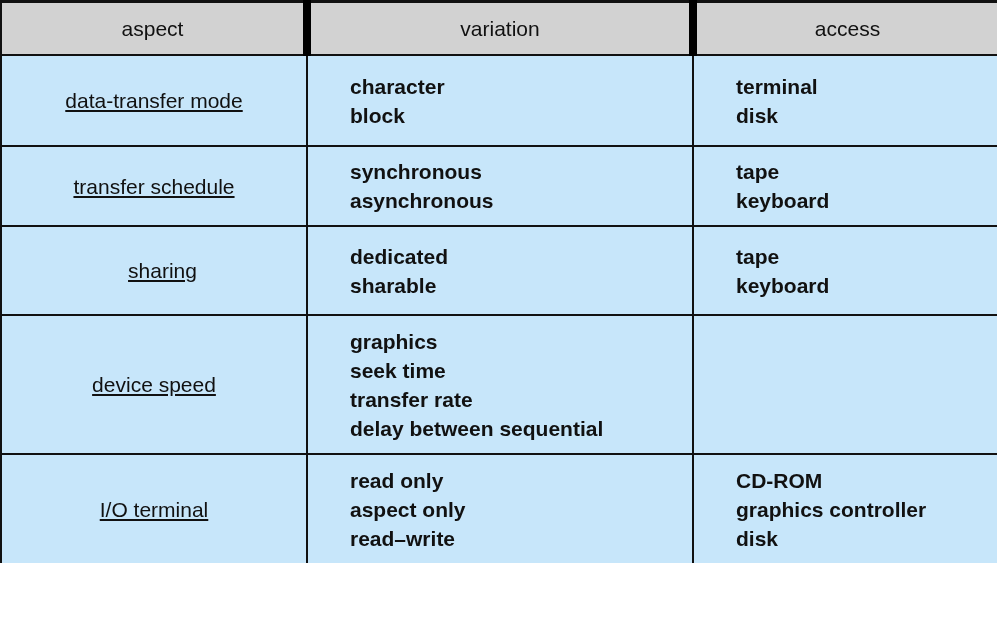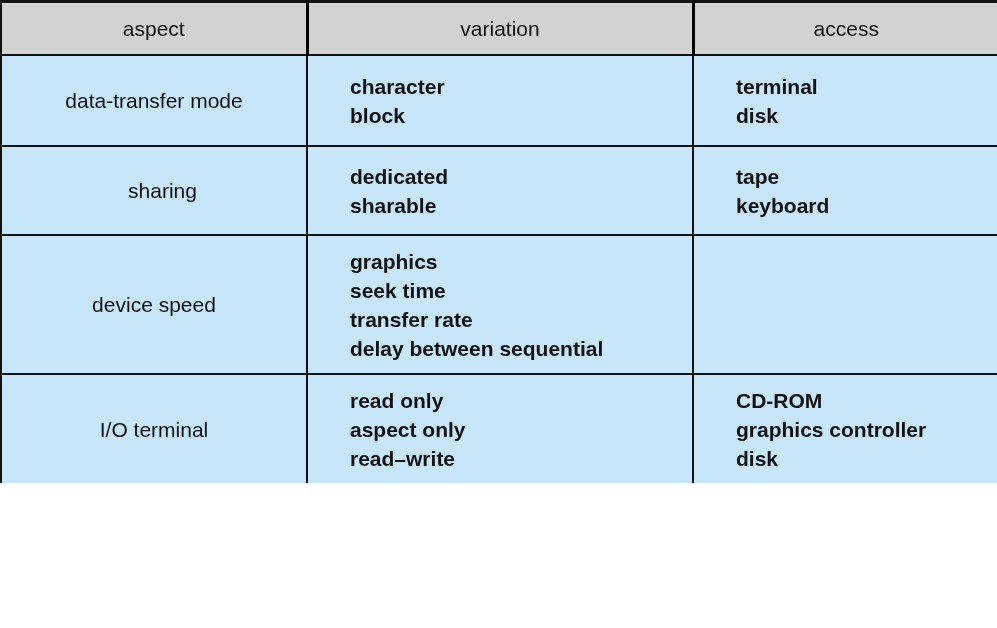--- a/index.html
+++ b/index.html
@@ -29,21 +29,21 @@
   thead th {
     background: #d2d2d2;
     color: #111111;
     font-weight: normal;
     font-size: 21px;
     height: 51px;
     text-align: center;
     vertical-align: middle;
     border-top: 3px solid #111111;
     border-bottom: 2px solid #111111;
-    border-right: 3px solid #000000;
+    border-right: 8px solid #000000;
     padding: 0;
   }
   thead th.first { border-left: 2px solid #111111; }
   thead th.last  { border-right: none; }
 
   
   tbody td {
     background: #c7e6fa;
     color: #111111;
     font-size: 21px;
@@ -56,20 +56,21 @@
   tbody td.first { border-left: 2px solid #111111; }
   tbody td.last  { border-right: none; }
   tbody tr.last-row td { border-bottom: none; }
 
   .cell-aspect {
     text-align: center;
   }
   .cell-aspect .txt {
     display: inline-block;
     text-align: left;
+    text-decoration: underline;
   }
   .cell-list {
     padding-left: 42px !important;
     font-weight: bold;
   }
   .cell-list .line { white-space: nowrap; }
   .cell-empty { }
 
   
   tr.r0 td { height: 89px; }
@@ -107,20 +108,33 @@
         <div class="line">character</div>
         <div class="line">block</div>
       </td>
       <td class="last cell-list">
         <div class="line">terminal</div>
         <div class="line">disk</div>
       </td>
     </tr>
 
 
+    <tr class="r2">
+      <td class="first cell-aspect">
+        <span class="txt">transfer schedule</span>
+      </td>
+      <td class="cell-list">
+        <div class="line">synchronous</div>
+        <div class="line">asynchronous</div>
+      </td>
+      <td class="last cell-list">
+        <div class="line">tape</div>
+        <div class="line">keyboard</div>
+      </td>
+    </tr>
 
     <tr class="r3">
       <td class="first cell-aspect">
         <span class="txt">sharing</span>
       </td>
       <td class="cell-list">
         <div class="line">dedicated</div>
         <div class="line">sharable</div>
       </td>
       <td class="last cell-list">

